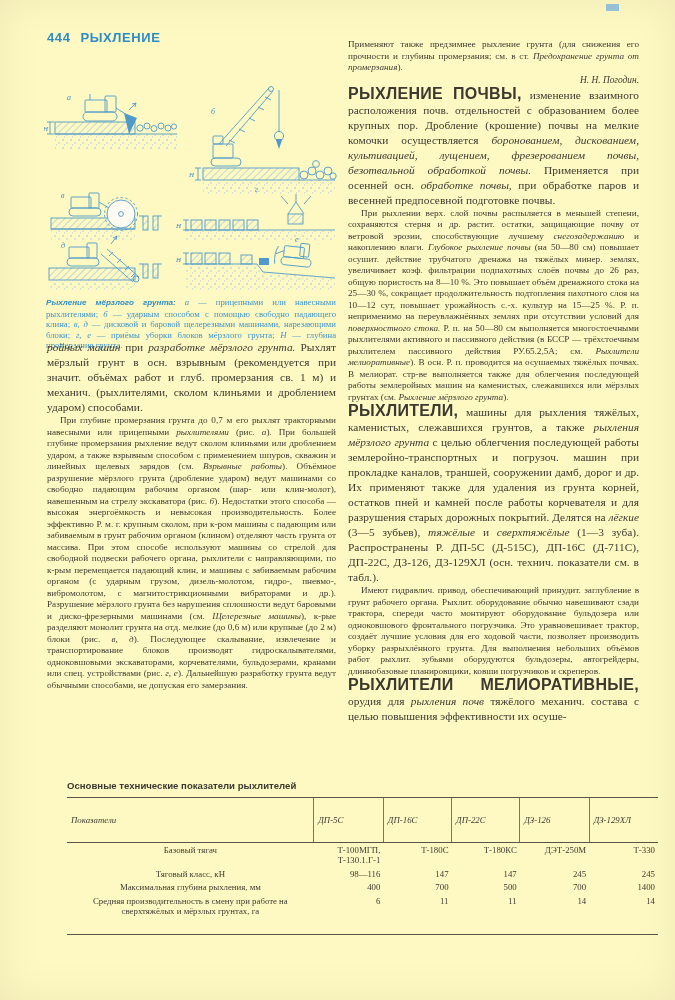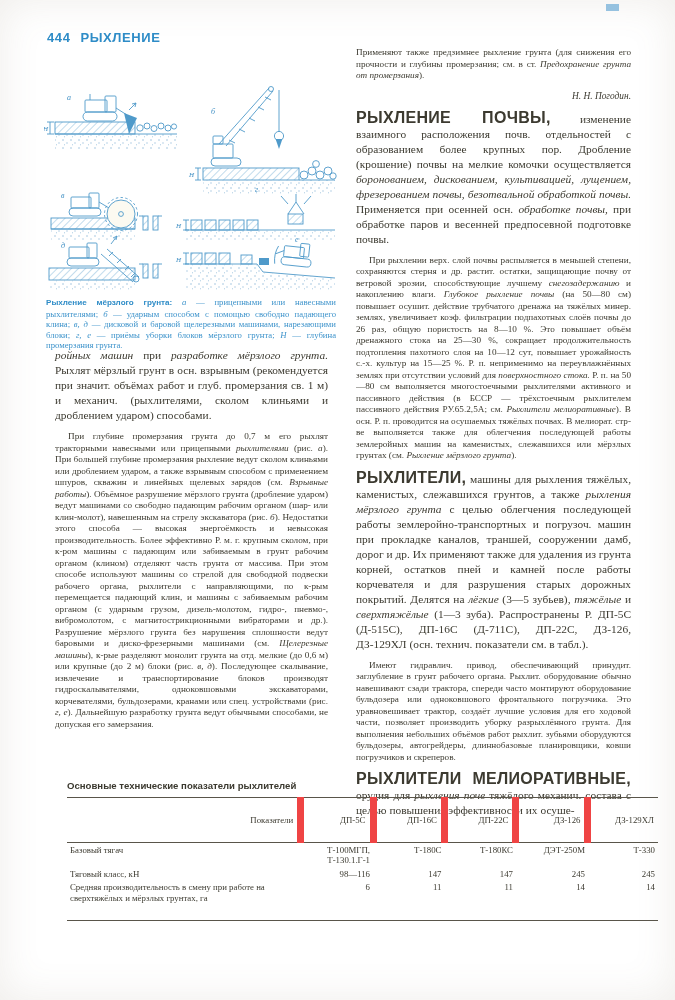--- a/index.html
+++ b/index.html
@@ -1,47 +1,47 @@
 <!DOCTYPE html>
 <html lang="ru"><head>
 <meta charset="utf-8">
 <style>
   html,body{margin:0;padding:0;background:#e8e6dd;}
-  .page{position:relative;width:675px;height:1000px;background:#ffffff;overflow:hidden;
+  .page{position:relative;width:675px;height:1000px;background:#fef9c3;overflow:hidden;
         font-family:"Liberation Serif",serif;color:#3c3a30;
         box-shadow:inset 0 0 40px rgba(120,110,80,.12);}
   .running-head{position:absolute;left:47px;top:30px;font-family:"Liberation Sans",sans-serif;
         font-weight:bold;font-size:13px;letter-spacing:.6px;color:#2e8cc7;}
   .running-head .num{margin-right:10px;}
   .corner-mark{position:absolute;right:56px;top:4px;width:13px;height:7px;background:#7db4da;opacity:.8;}
   .figure{position:absolute;left:44px;top:82px;width:294px;height:212px;}
   .figure svg{width:100%;height:100%;}
   .fig-caption{position:absolute;left:46px;top:297px;width:290px;color:#3d93cb;
         font-size:8.7px;line-height:10.6px;text-align:justify;}
   .fig-caption .b{color:#2e8cc7;}
   .col{position:absolute;text-align:justify;}
   .col-left{left:47px;top:340px;width:289px;}
   .col-right{left:348px;top:39px;width:291px;}
-  p{margin:8px;text-align:justify;}
+  p{margin:0;text-align:justify;}
   .large{font-size:11.4px;line-height:15px;}
   .petit{font-size:9.2px;line-height:11.5px;}
   .indent{text-indent:13px;}
   .sig{text-align:right;font-style:italic;font-size:9.4px;line-height:12px;}
   .i{font-style:italic;}
-  .b{font-weight:bold;font-family:"Liberation Sans",sans-serif;font-size:93%;}
+  .b{font-weight:bold;font-family:"Liberation Sans",sans-serif;font-size:93%;font-style:italic;}
   .hw{font-weight:bold;font-family:"Liberation Sans",sans-serif;font-size:16px;letter-spacing:.3px;}
   .table-section{position:absolute;left:47px;top:780px;width:591px;margin-left:20px;}
   .tbl-title{font-weight:bold;font-family:"Liberation Sans",sans-serif;font-size:9.6px;margin-bottom:6px;color:#3a382e;}
   table{width:100%;border-collapse:collapse;font-size:8.8px;line-height:10.5px;color:#3c3a30;}
-  thead th{font-weight:normal;text-align:right;vertical-align:middle;height:40px;
-        border-top:1.3px solid #59554a;border-bottom:1.2px solid #59554a;padding:2px 4px;}
-  thead th + th{border-left:7px solid #ef4444;width:64px;}
+  thead th{font-weight:normal;text-align:left;vertical-align:middle;height:40px;
+        border-top:1.3px solid #59554a;border-bottom:1.2px solid #59554a;padding:2px 4px;font-style:italic;}
+  thead th + th{border-left:1px solid #ef4444;width:64px;}
   thead th.lbl{width:265px;}
   tbody td{padding:1.5px 3px;text-align:right;vertical-align:top;white-space:pre-line;}
-  tbody td.lbl{text-align:left;}
+  tbody td.lbl{text-align:center;}
   tbody tr:last-child td{border-bottom:1.3px solid #59554a;padding-bottom:17px;}
 </style>
 </head>
 <body>
 
 <div class="page">
 
   <div class="running-head">
     <span class="num">444</span><span>РЫХЛЕНИЕ</span>
   </div>
@@ -253,20 +253,28 @@
           </tr>
           <tr>
             <td class="lbl">Тяговый класс, кН</td>
             <td>98—116</td>
             <td>147</td>
             <td>147</td>
             <td>245</td>
             <td>245</td>
           </tr>
           <tr>
+            <td class="lbl">Максимальная глубина рыхления, мм</td>
+            <td>400</td>
+            <td>700</td>
+            <td>500</td>
+            <td>700</td>
+            <td>1400</td>
+          </tr>
+          <tr>
             <td class="lbl">Средняя производительность в смену при работе на сверхтяжёлых и мёрзлых грунтах, га</td>
             <td>6</td>
             <td>11</td>
             <td>11</td>
             <td>14</td>
             <td>14</td>
           </tr>
         </tbody>
     </table>
   </div>

